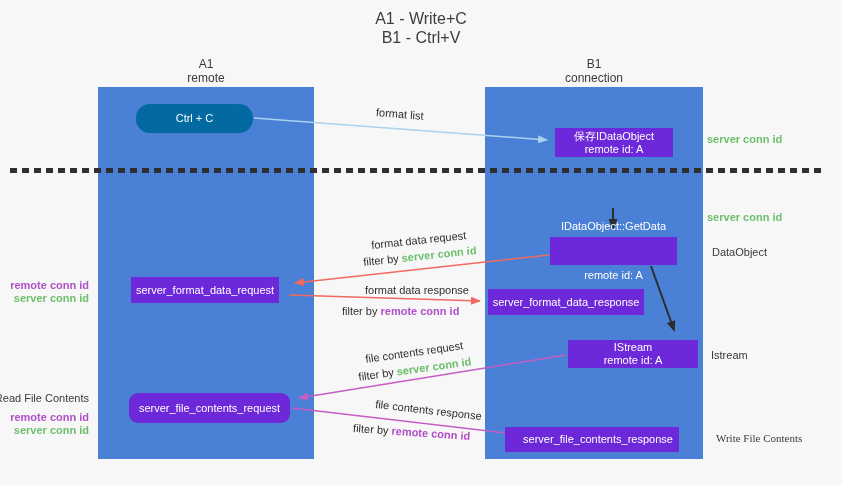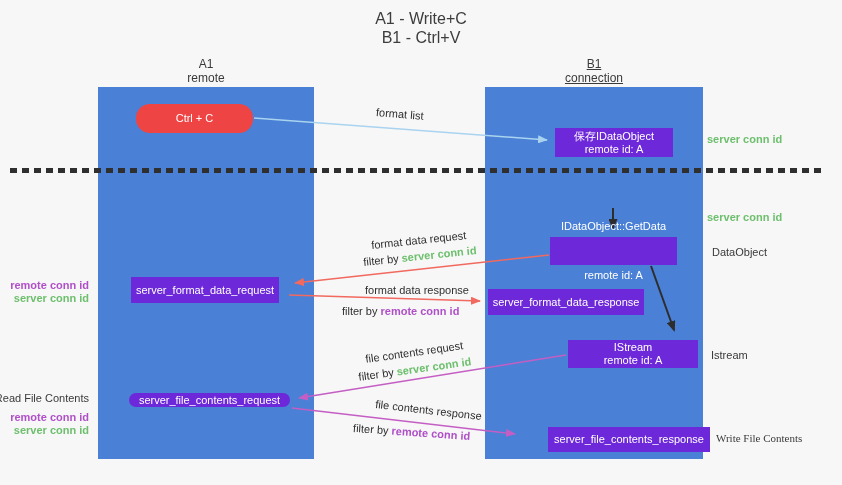--- a/index.html
+++ b/index.html
@@ -11,21 +11,21 @@
   .lane-hdr { position:absolute; text-align:center; font-size:12px; line-height:14px; color:#3a3a3a; }
 
   .lane { position:absolute; background:#4a80d5; }
 
   .dotted { position:absolute; left:10px; top:168px; width:813px; height:5px;
             background:repeating-linear-gradient(90deg,#2f2f2f 0 7px,transparent 7px 12px); }
 
   .box { position:absolute; display:flex; flex-direction:column; align-items:center;
          justify-content:center; color:#ffffff; font-size:11px; line-height:13px;
          text-align:center; white-space:nowrap; }
-  .green  { background:#ef4444;border-radius:14px; }
+  .green  { background:#0369a1;border-radius:14px; }
   .orange { background:#6d28d9; }
 
   .ann { position:absolute; font-size:11px; line-height:13px; white-space:nowrap; }
   .bold { font-weight:bold; }
   .green-t  { color:#6dbf6d; }
   .purple-t { color:#b050c8; }
   .dark-t   { color:#3a3a3a; }
   .right-align { text-align:right; }
 
   .edge-label { position:absolute; font-size:11px; color:#2f2f2f; white-space:nowrap; }
@@ -43,21 +43,21 @@
 
   <div class="title">
     <div>A1 - Write+C</div>
     <div>B1 - Ctrl+V</div>
   </div>
 
   <div class="lane-hdr" style="left:98px; top:57px; width:216px;">
     <div>A1</div>
     <div>remote</div>
   </div>
-  <div class="lane-hdr" style="left:485px; top:57px; width:218px;text-decoration:underline;">
+  <div class="lane-hdr" style="left:485px; top:57px; width:218px;">
     <div>B1</div>
     <div>connection</div>
   </div>
 
   <div class="lane" style="left:98px; top:87px; width:216px; height:372px;"></div>
   <div class="lane" style="left:485px; top:87px; width:218px; height:372px;"></div>
 
   <div class="dotted"></div>
 
   <svg class="arrows" width="842" height="485">
@@ -99,24 +99,24 @@
   <div class="box orange" style="left:131px; top:277px; width:148px; height:26px;">
     <span>server_format_data_request</span>
   </div>
   <div class="box orange" style="left:488px; top:289px; width:156px; height:26px;">
     <span>server_format_data_response</span>
   </div>
   <div class="box orange" style="left:568px; top:340px; width:130px; height:28px;">
     <span>IStream</span>
     <span>remote id: A</span>
   </div>
-  <div class="box orange" style="left:129px; top:393px; width:161px; height:14px;border-radius:9px;">
+  <div class="box orange" style="left:129px; top:393px; width:161px; height:30px;border-radius:9px;">
     <span>server_file_contents_request</span>
   </div>
-  <div class="box orange" style="left:548px; top:427px; width:162px; height:25px;">
+  <div class="box orange" style="left:505px; top:427px; width:162px; height:25px;padding-left:12px;">
     <span>server_file_contents_response</span>
   </div>
 
   <div class="ann bold green-t" style="left:707px; top:133px;">server conn id</div>
   <div class="ann bold green-t" style="left:707px; top:211px;">server conn id</div>
   <div class="ann dark-t" style="left:712px; top:246px;">DataObject</div>
   <div class="ann dark-t" style="left:711px; top:349px;">Istream</div>
   <div class="ann dark-t" style="left:716px; top:432px;font-family:Liberation Serif, serif;">Write File Contents</div>
 
   <div class="ann bold purple-t right-align" style="right:753px; top:279px;">remote conn id</div>

